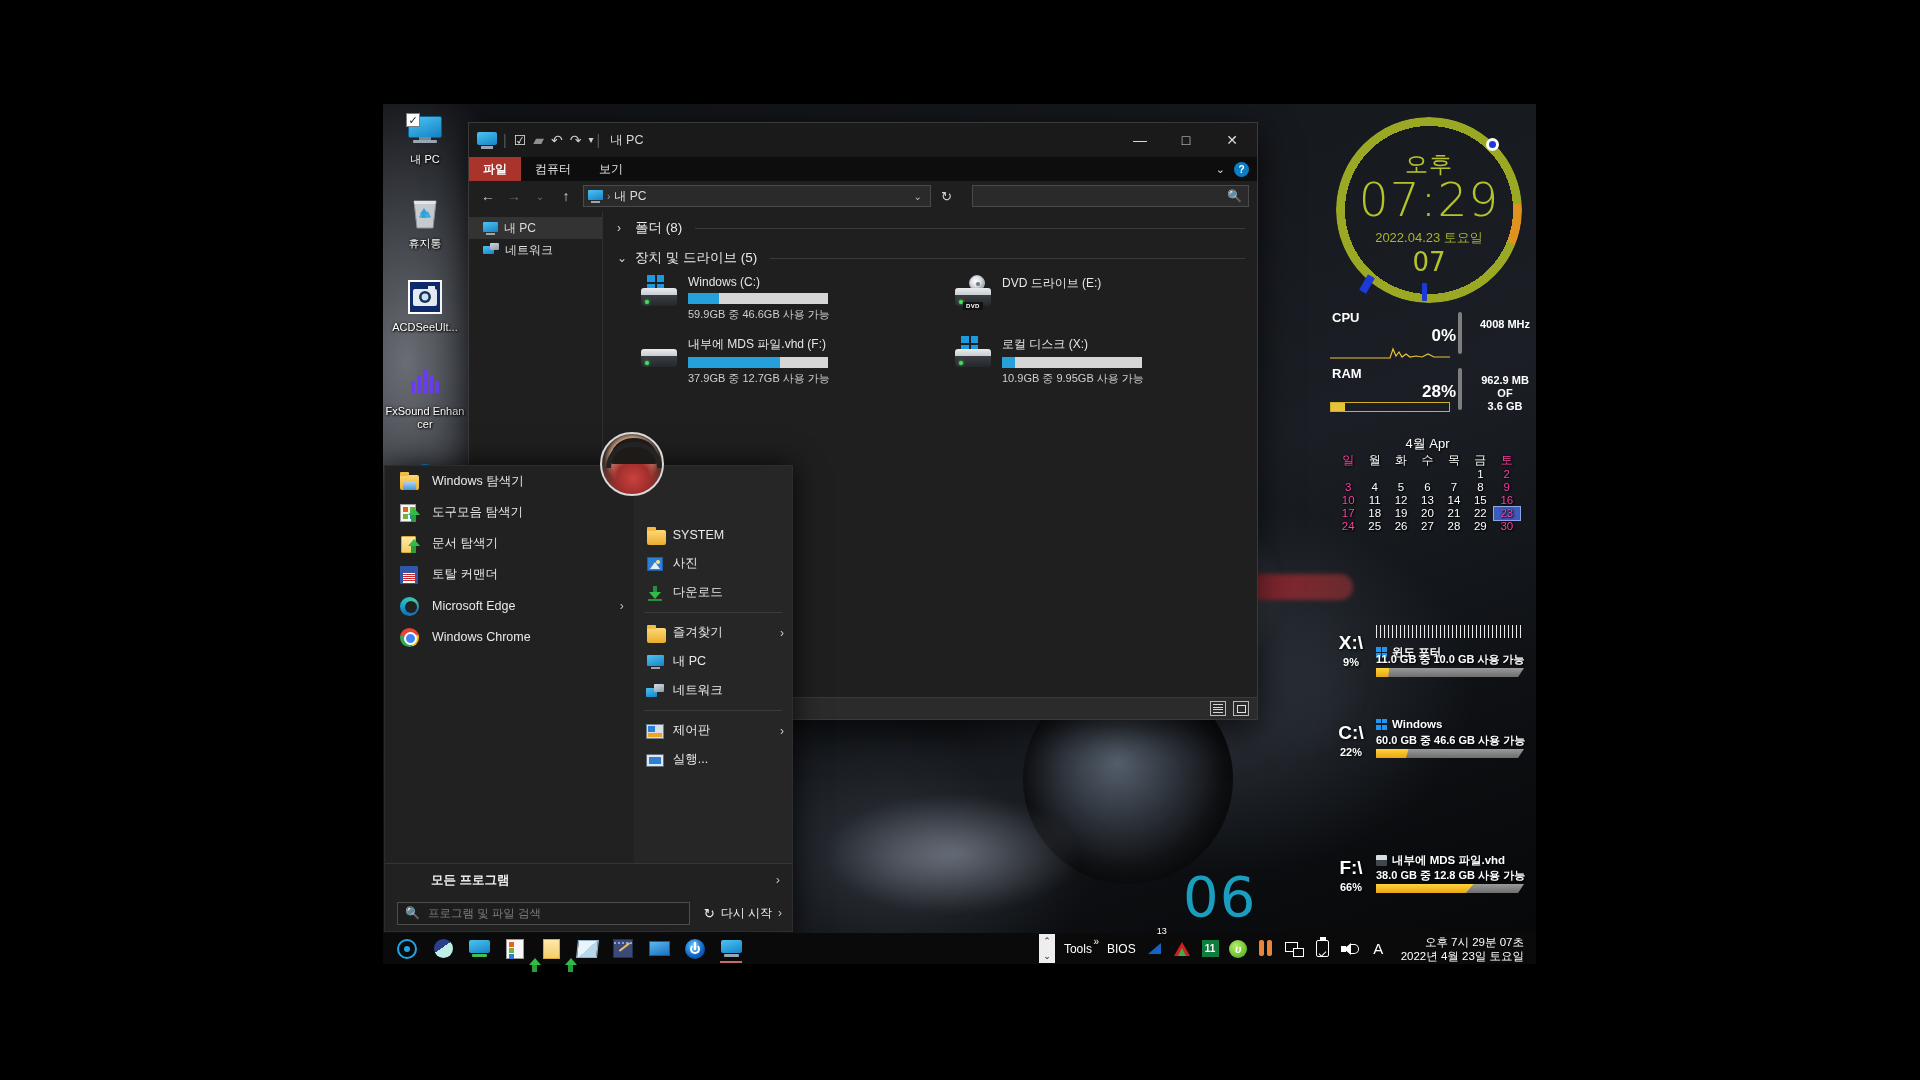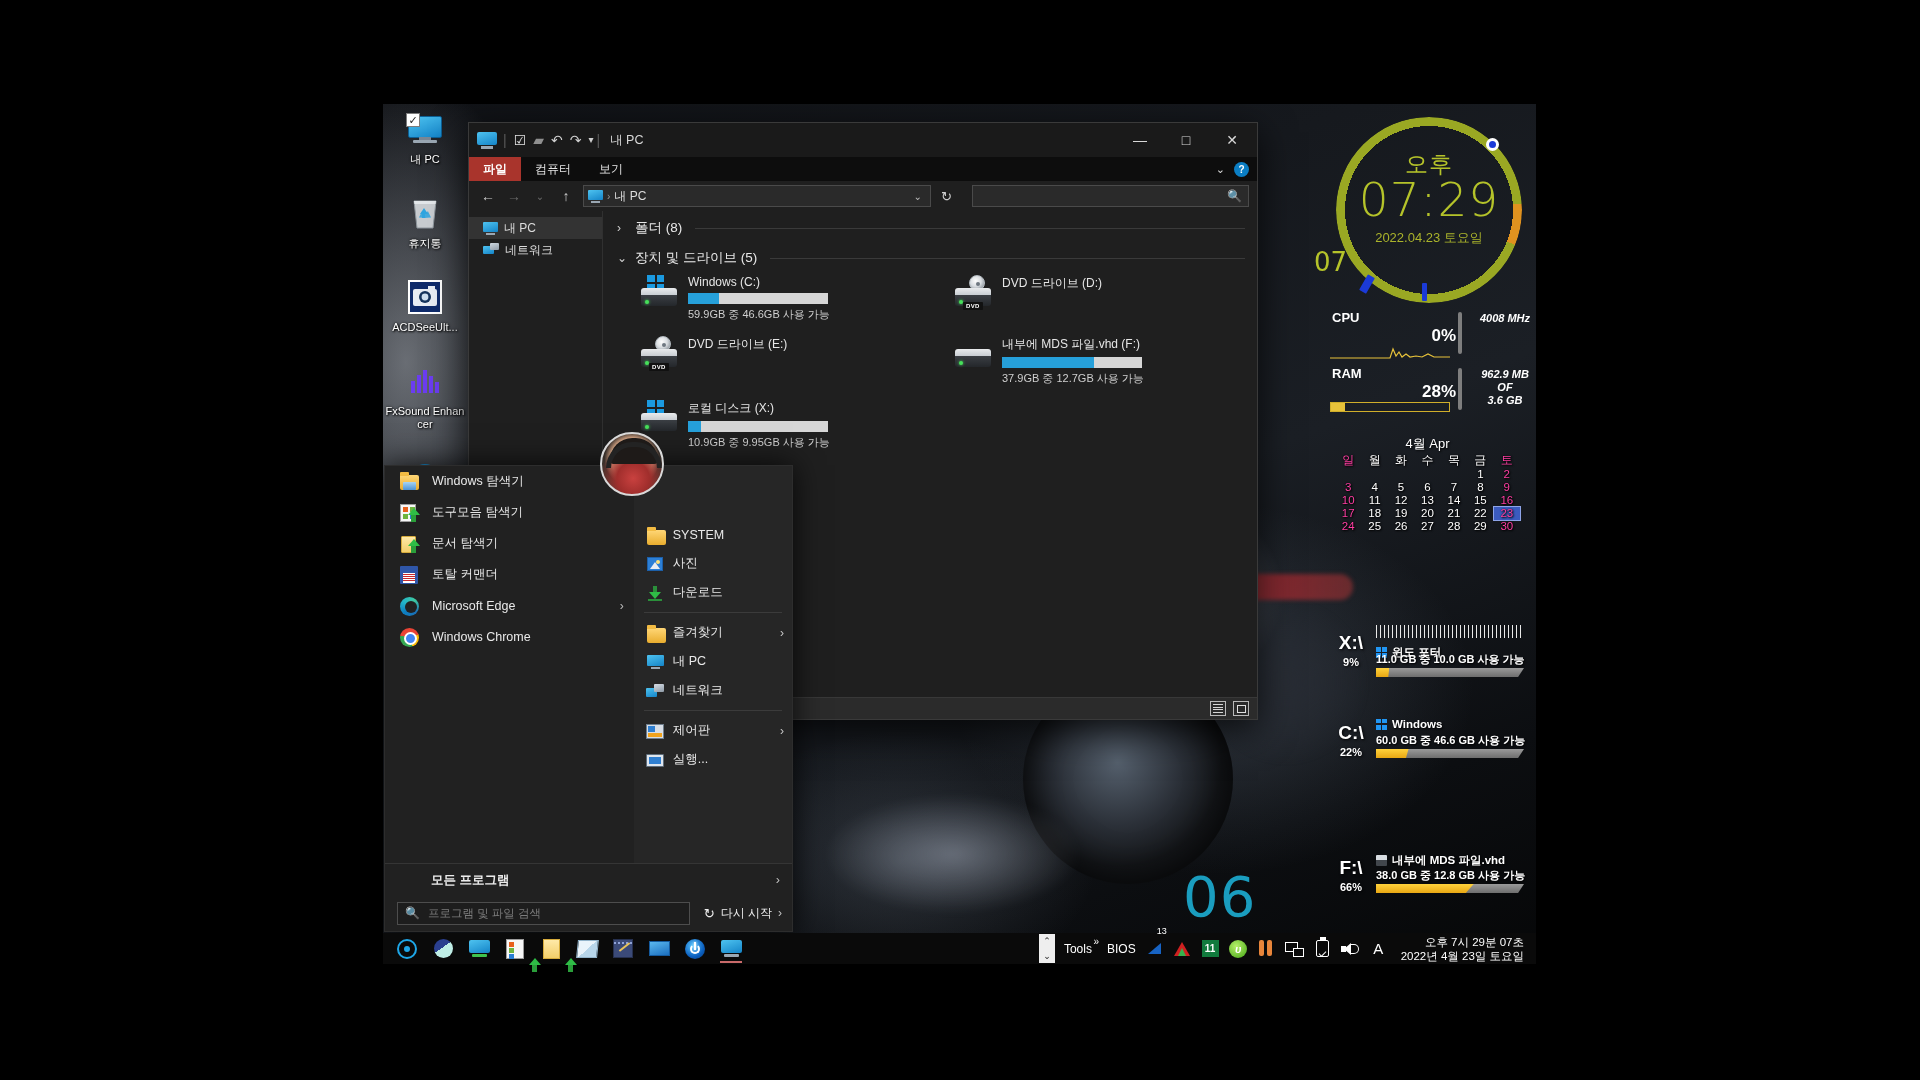--- a/index.html
+++ b/index.html
@@ -279,29 +279,29 @@
     transform:rotate(30deg); border-radius:1px; }
   .ring-m2 { position:absolute; left:108px; top:176px; width:5px; height:18px; background:#1b3ad8;
     border-radius:1px; }
   .clk-ampm { position:absolute; left:0; right:0; top:42px; text-align:center; color:#b5c32a;
     font-size:23px; letter-spacing:1px; }
   .clk-time { position:absolute; left:0; right:0; top:68px; text-align:center; color:#b5c32a;
     font-size:47px; font-weight:300; letter-spacing:1px; line-height:50px;
     font-family:"DejaVu Sans",sans-serif; }
   .clk-date { position:absolute; left:0; right:0; top:122px; text-align:center; color:#aab32b;
     font-size:13px; }
-  .clk-sec { position:absolute; left:0; right:0; top:140px; color:#b5c32a;
+  .clk-sec { position:absolute; left:0; right:0; top:140px; text-align:center; color:#b5c32a;
     font-size:26px; font-family:"DejaVu Sans",sans-serif; }
 
   #perfg { left:1322px; top:308px; width:220px; height:115px; color:#fff; }
   .pf-row { position:relative; height:56px; }
   .pf-lbl { position:absolute; left:10px; top:2px; font-size:13px; font-weight:bold; color:#fff; }
   .pf-pct { position:absolute; right:86px; top:18px; font-size:17px; font-weight:bold; color:#fff; }
-  .pf-meta { position:absolute; right:0; top:4px; width:74px; text-align:center; font-size:11px;
-    font-weight:bold; color:#fff; line-height:13px;font-style:italic; }
+  .pf-meta { position:absolute; right:0; top:10px; width:74px; text-align:center; font-size:11px;
+    font-weight:bold; color:#fff; line-height:13px; }
   .pf-divider { position:absolute; right:80px; top:4px; width:4px; height:42px; background:#7e7e7e;
     border-radius:2px; }
   .pf-graph { position:absolute; left:8px; top:36px; width:120px; height:16px; }
   .pf-graph svg { display:block; }
   .pf-bar { position:absolute; left:8px; top:38px; width:120px; height:10px; border:1px solid #d0ae2a; }
   .pf-bar i { display:block; height:100%; background:#e7c23a; }
 
   #calg { left:1335px; top:435px; width:185px; height:115px; }
   .cal-title { text-align:center; color:#fff; font-size:13px; margin-bottom:1px;
     text-shadow:1px 1px 2px #000; }
@@ -614,31 +614,20 @@
             </div>
             <div class="dr-info">
               <div class="dr-name">Windows (C:)</div>
               <div class="dr-bar">
                   <i class="dr-fill" id="fc" style="width:22%"></i>
                 </div>
               <div class="dr-cap">59.9GB 중 46.6GB 사용 가능</div>
             </div>
           </div>
 
-          <div class="drive">
-            <div class="dr-ico">
-              <div class="dr-disc"></div>
-              <div class="dr-body"></div>
-                <div class="dr-led"></div>
-              <div class="dr-dvdtag">DVD</div>
-            </div>
-            <div class="dr-info">
-              <div class="dr-name">DVD 드라이브 (D:)</div>
-            </div>
-          </div>
 
           <div class="drive">
             <div class="dr-ico">
               <div class="dr-disc"></div>
               <div class="dr-body"></div>
                 <div class="dr-led"></div>
               <div class="dr-dvdtag">DVD</div>
             </div>
             <div class="dr-info">
               <div class="dr-name">DVD 드라이브 (E:)</div>

